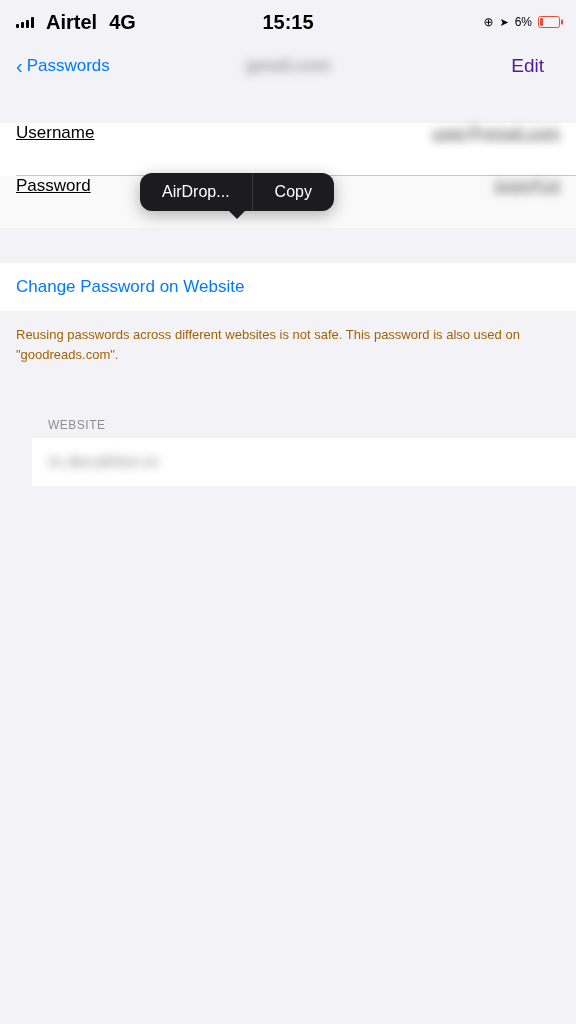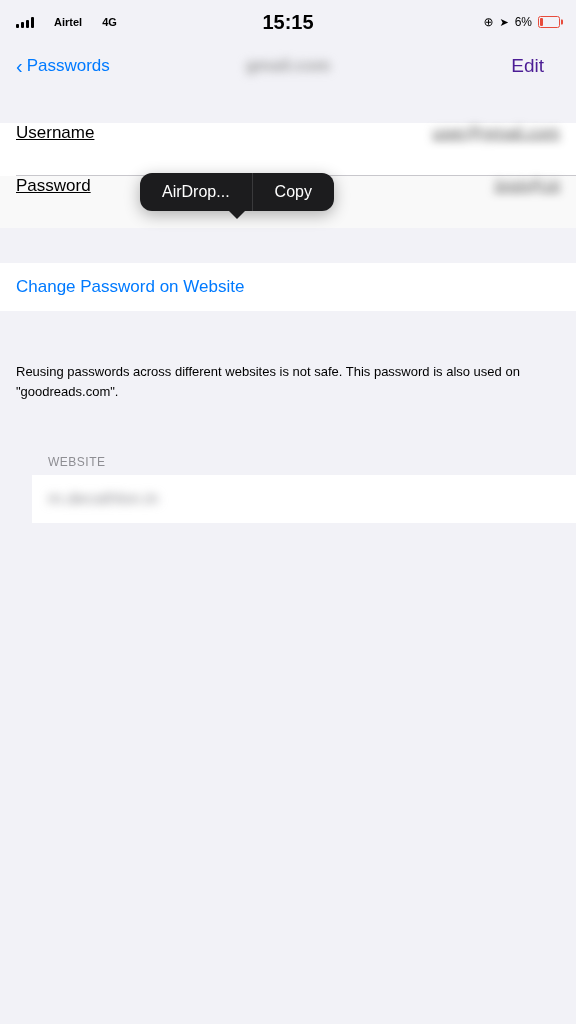--- a/index.html
+++ b/index.html
@@ -17,26 +17,26 @@
     
     .status-bar {
       background: #f2f2f7;
       height: 44px;
       display: flex;
       align-items: center;
       justify-content: space-between;
       padding: 0 16px;
     }
     .status-carrier {
-      font-size: 11px;
+      font-size: 20px;
       font-weight: 600;
       color: #000;
       display: flex;
       align-items: center;
-      gap: 20px;
+      gap: 12px;
     }
     .signal-bars {
       display: flex;
       align-items: flex-end;
       gap: 2px;
       height: 12px;
     }
     .signal-bars span {
       background: #000;
       width: 3px;
@@ -228,23 +228,22 @@
       cursor: pointer;
     }
 
     
     .warning-section {
       padding: 14px 16px 16px;
       background: #f2f2f7;
     }
     .warning-text {
       font-size: 13px;
-      color: #000000;
+      color: #a16207;
       line-height: 1.5;
-      margin-top: 37px;
     }
 
     
     .website-section {
       margin-top: 30px;
       background: #f2f2f7;
       padding-left: 32px;
     }
     .section-header {
       padding: 8px 16px 6px;

